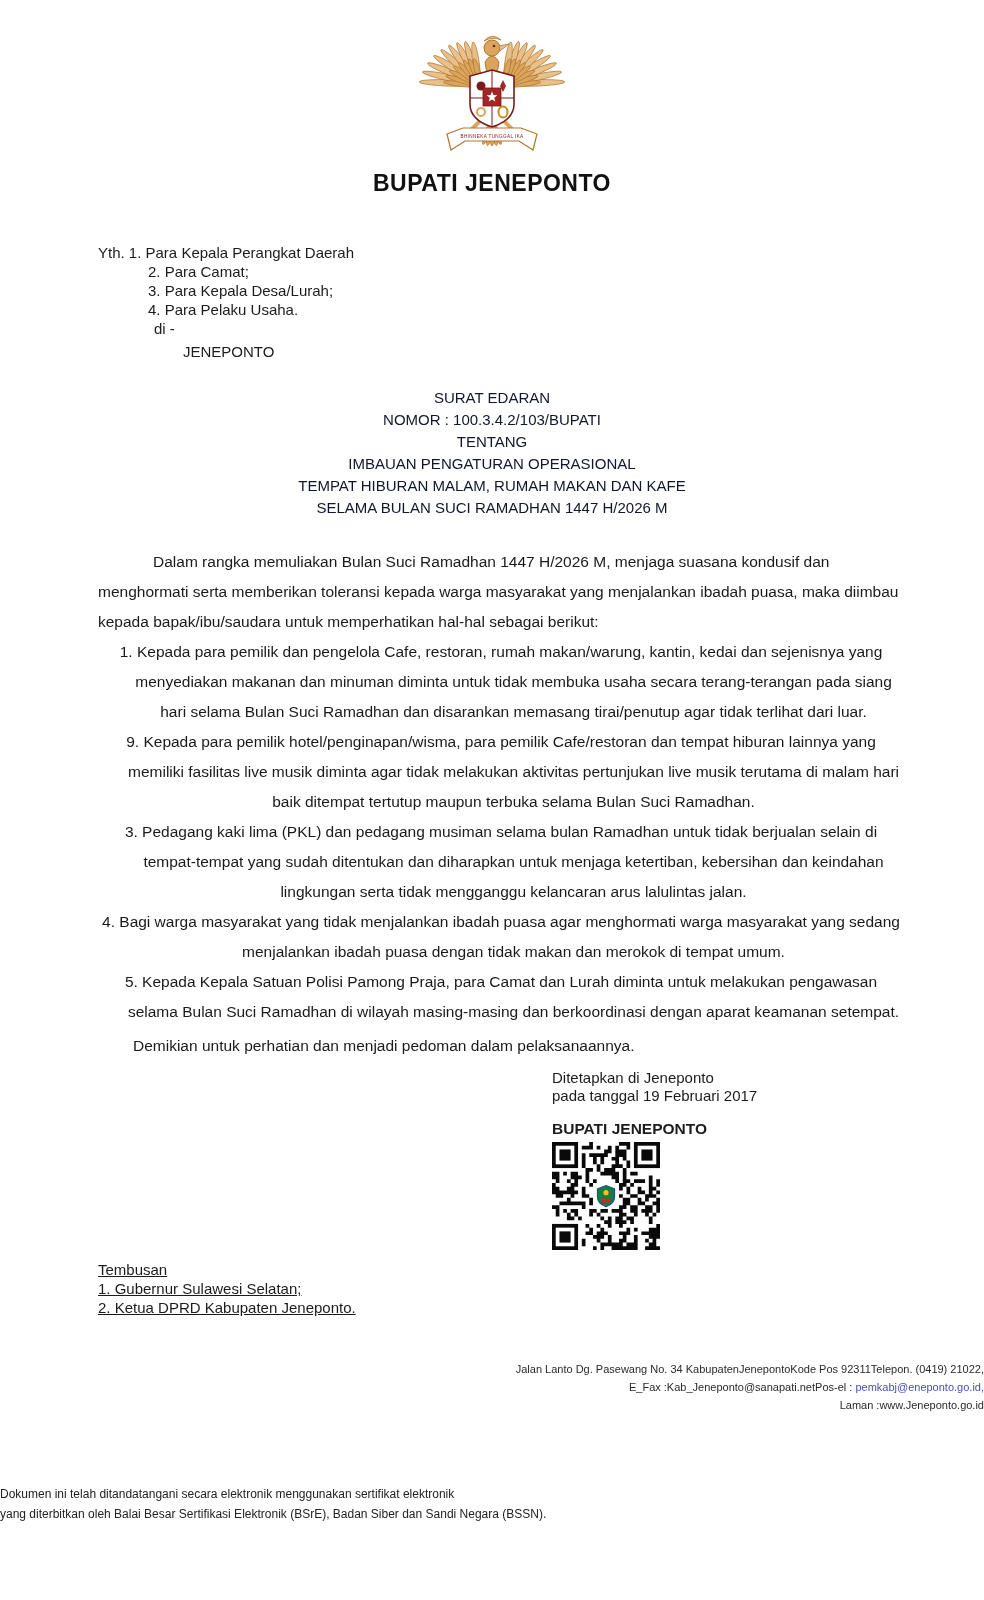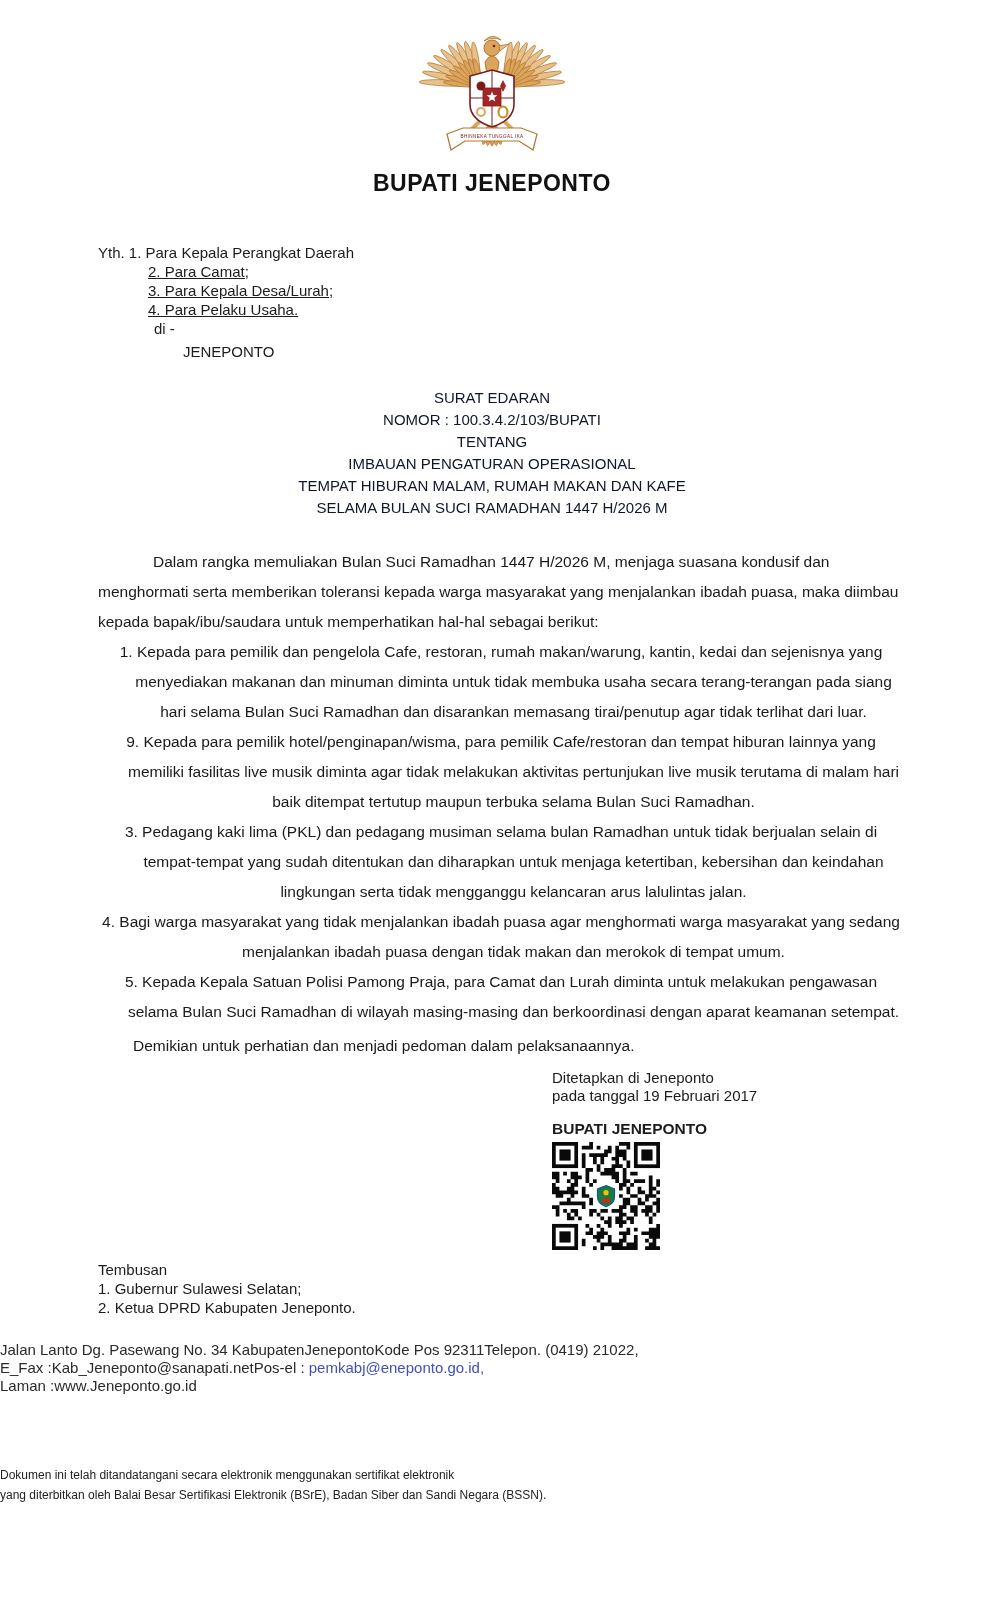--- a/index.html
+++ b/index.html
@@ -12,44 +12,44 @@
 
   
   .emblem-wrap{width:150px;margin:28px auto 0 auto;text-align:center;}
   .office-title{
     text-align:center;font-size:23px;font-weight:bold;letter-spacing:.5px;
     margin-top:6px;color:#111;
   }
 
   
   .addressee{margin:46px 0 0 98px;font-size:15px;line-height:19px;}
-  .addressee .ind1{padding-left:50px;text-decoration:underline;}
+  .addressee .ind1{padding-left:50px;}
   .addressee .ind2{padding-left:56px;}
   .addressee .ind3{padding-left:85px;margin-top:4px;}
 
   
   .subject{margin-top:26px;text-align:center;font-size:15px;line-height:22px;color:#0f172a;}
 
   
   .body-text{margin:28px 80px 0 98px;font-size:15.5px;line-height:30px;color:#1a1a1a;}
   .opening{text-indent:55px;}
   .body-item{padding-left:25px;text-indent:-25px;text-align:center;}
   .closing{text-indent:35px;margin-top:4px;}
 
   
   .signature{margin:8px 0 0 552px;font-size:15px;line-height:18px;}
   .signer-title{font-weight:bold;margin-top:15px;font-size:15.5px;}
   .qr{margin-top:4px;display:block;}
   .signer-name{font-weight:bold;margin-top:3px;font-size:15.5px;letter-spacing:.3px;}
 
   
-  .copies{margin:10px 0 0 98px;font-size:15px;line-height:19px;}
+  .copies{margin:10px 0 0 98px;font-size:15px;line-height:19px;text-decoration:underline;}
 
   
-  .footer{margin-top:24px;text-align:left;font-size:15px;line-height:18px;color:#2a2a2a;}
+  .footer{margin-top:43px;text-align:right;font-size:11px;line-height:18px;color:#2a2a2a;}
   .footer .email{color:#4350b8;}
 
   
   .disclaimer{margin-top:70px;font-size:12px;line-height:20px;color:#222;}
 </style>
 </head>
 <body>
 
 <div class="page">
 

